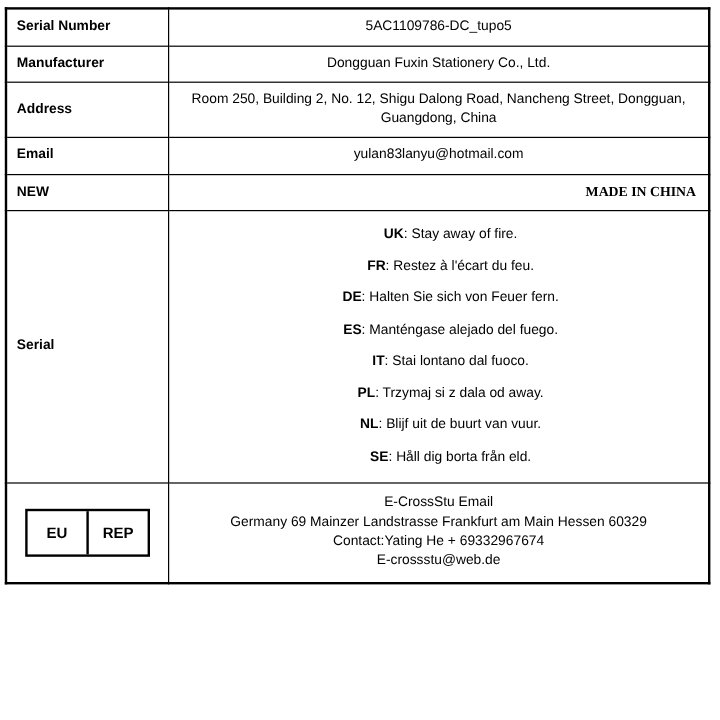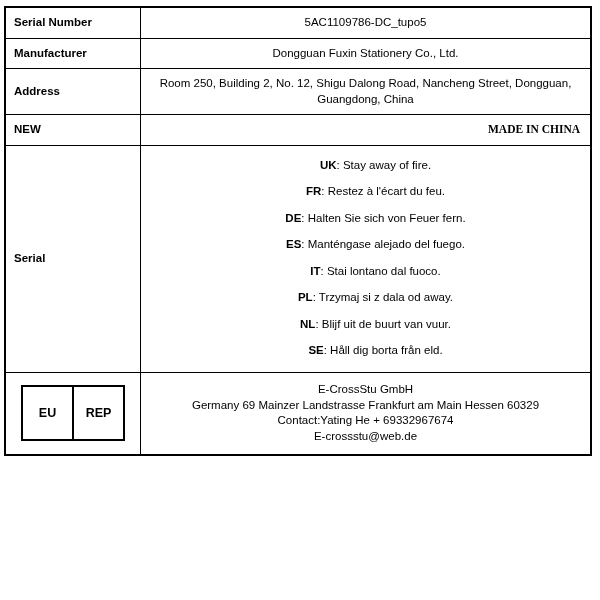--- a/index.html
+++ b/index.html
@@ -73,21 +73,21 @@
     align-items: center;
     justify-content: center;
     height: 100%;
     padding: 6px 4px;
     box-sizing: border-box;
   }
   .rep-badge {
     display: flex;
     border: 2px solid #000;
     width: 104px;
-    height: 56px;
+    height: 40px;
     box-sizing: border-box;
   }
   .rep-badge .half {
     flex: 1;
     display: flex;
     align-items: center;
     justify-content: center;
     font-weight: bold;
     font-size: 12.5px;
   }
@@ -113,20 +113,24 @@
         <td class="label">Serial Number</td>
         <td class="value">5AC1109786-DC_tupo5</td>
       </tr>
       <tr>
         <td class="label">Manufacturer</td>
         <td class="value">Dongguan Fuxin Stationery Co., Ltd.</td>
       </tr>
       <tr>
         <td class="label">Address</td>
         <td class="value">Room 250, Building 2, No. 12, Shigu Dalong Road, Nancheng Street, Dongguan, Guangdong, China</td>
+      </tr>
+      <tr>
+        <td class="label">Email</td>
+        <td class="value">yulan83lanyu@hotmail.com</td>
       </tr>
       <tr class="new-row">
         <td class="label">NEW</td>
         <td class="value">MADE IN CHINA</td>
       </tr>
       <tr class="warning-row">
         <td class="label">Serial</td>
         <td class="value warning-cell">
           <div class="warn-line">
             <span class="code">UK</span><span>: Stay away of fire.</span>
@@ -158,21 +162,21 @@
         <td class="label">
           <div class="rep-badge-wrap">
             <div class="rep-badge">
               <div class="half left">EU</div>
               <div class="half">REP</div>
             </div>
           </div>
         </td>
         <td class="value">
           <div class="rep-address">
-            <div>E-CrossStu GmbH</div>
+            <div>E-CrossStu Email</div>
             <div>Germany 69 Mainzer Landstrasse Frankfurt am Main Hessen 60329</div>
             <div>Contact:Yating He + 69332967674</div>
             <div>E-crossstu@web.de</div>
           </div>
         </td>
       </tr>
     </tbody>
   </table>
 </div>
 

